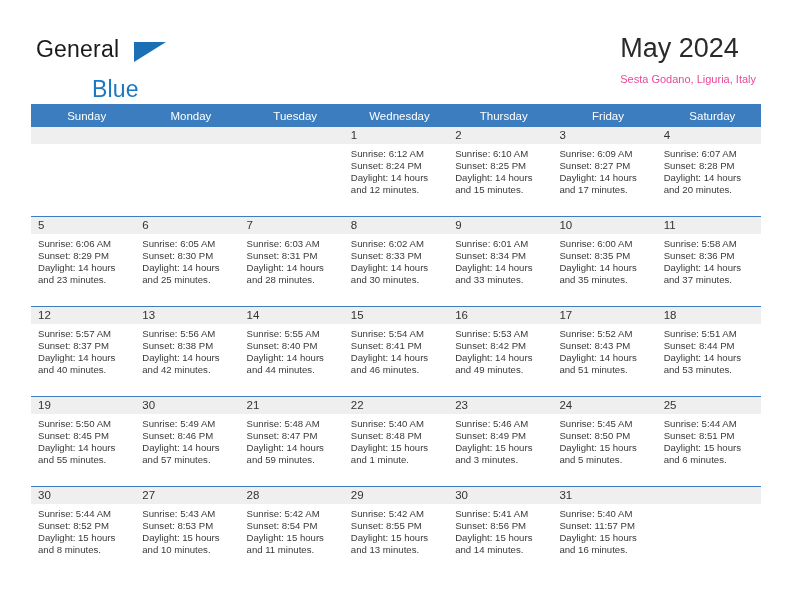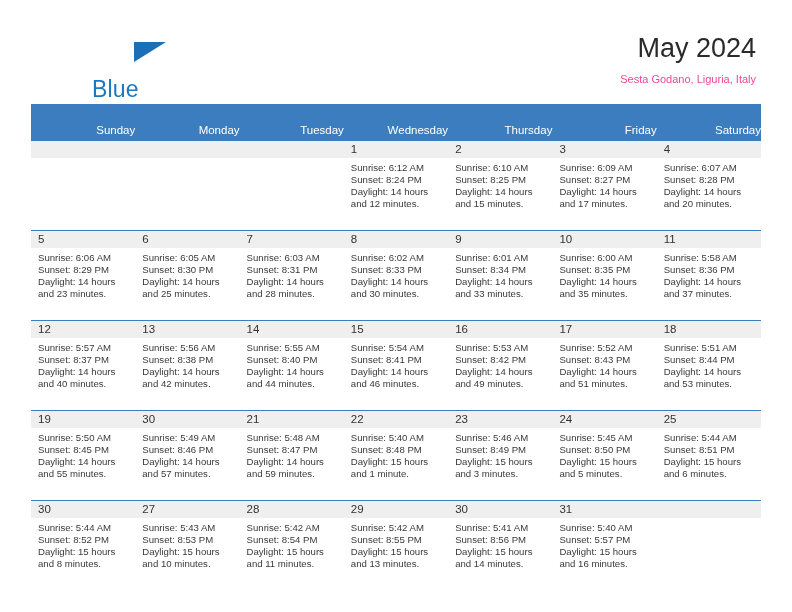--- a/index.html
+++ b/index.html
@@ -58,21 +58,21 @@
     width: 0;
     height: 0;
     border-left: 32px solid #1b6fb5;
     border-bottom: 20px solid transparent;
   }
 
   .title-block {
     position: absolute;
     right: 36px;
     top: 32px;
-    text-align: right;
+    text-align: left;
   }
   .month-title {
     font-size: 27px;
     color: #2a2a2a;
     font-weight: normal;
     line-height: 32px;
     white-space: nowrap;
     font-family: "Liberation Sans", sans-serif;
   }
   .location-sub {
@@ -96,22 +96,22 @@
     table-layout: fixed;
     width: 730px;
   }
   table.cal col { width: 104.2857px; }
 
   thead th {
     background: #3b7dbf;
     color: #ffffff;
     font-size: 11.5px;
     font-weight: normal;
-    text-align: right;
-    padding: 20px 0 5px 7px;
+    text-align: center;
+    padding: 6px 0 5px 7px;
     height: 12px;
     font-family: "Liberation Sans", sans-serif;
   }
 
   tbody td {
     vertical-align: top;
     padding: 0;
     border-top: 1.5px solid #3b7dbf;
     height: 89px;
     background: #ffffff;
@@ -141,20 +141,21 @@
   .cell-body div { white-space: nowrap; }
 </style>
 </head>
 <body>
 
 <div class="page">
 
   <div class="header">
 
     <div class="brand">
+      <span class="brand-general">General</span>
       <span class="brand-triangle"></span>
       <span class="brand-blue">Blue</span>
     </div>
 
     <div class="title-block">
       <div class="month-title">May 2024</div>
       <div class="location-sub">Sesta Godano, Liguria, Italy</div>
     </div>
 
   </div>
@@ -467,21 +468,21 @@
                 <div>Sunrise: 5:41 AM</div>
                 <div>Sunset: 8:56 PM</div>
                 <div>Daylight: 15 hours</div>
                 <div>and 14 minutes.</div>
               </div>
             </td>
             <td>
               <div class="daynum-band">31</div>
               <div class="cell-body">
                 <div>Sunrise: 5:40 AM</div>
-                <div>Sunset: 5:57 PM</div>
+                <div>Sunset: 11:57 PM</div>
                 <div>Daylight: 15 hours</div>
                 <div>and 16 minutes.</div>
               </div>
             </td>
             <td class="empty">
               <div class="daynum-band">&nbsp;</div>
             </td>
           </tr>
         </tbody>
     </table>

